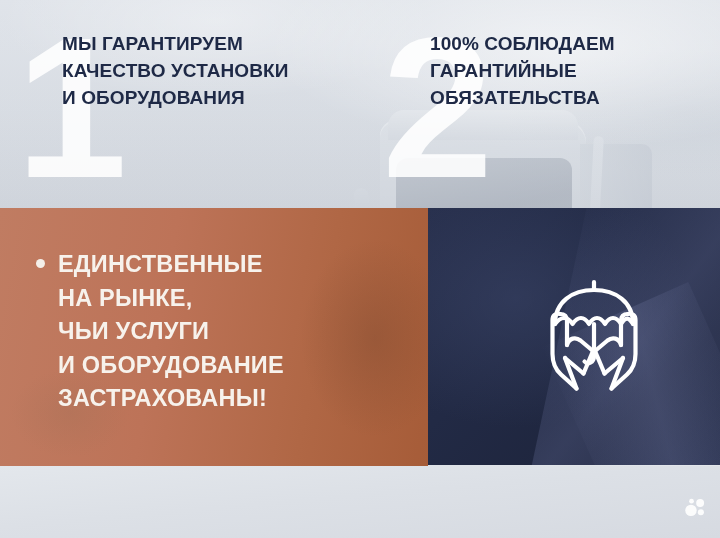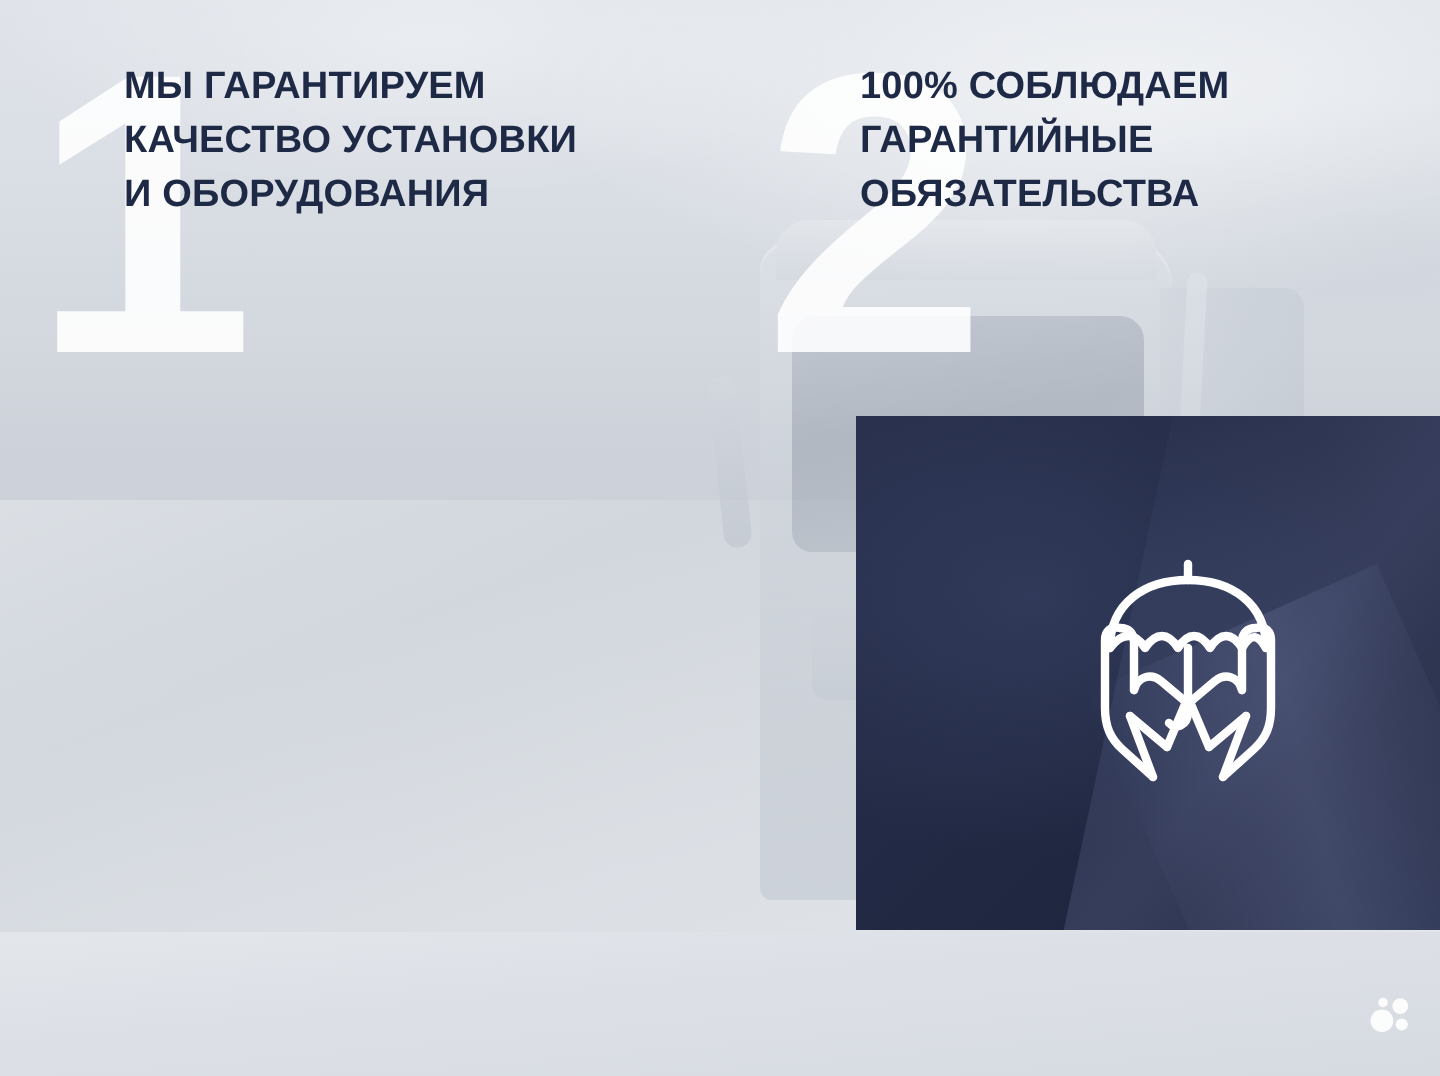--- a/index.html
+++ b/index.html
@@ -244,20 +244,32 @@
   <div class="ghost-num ghost-1">1</div>
   <div class="ghost-num ghost-2">2</div>
 
   <div class="head-block head-left">МЫ ГАРАНТИРУЕМ
 КАЧЕСТВО УСТАНОВКИ
 И ОБОРУДОВАНИЯ</div>
   <div class="head-block head-right">100% СОБЛЮДАЕМ
 ГАРАНТИЙНЫЕ
 ОБЯЗАТЕЛЬСТВА</div>
 
+  <div class="panel-orange">
+    <div class="blur-ghost"></div>
+    <div class="blur-ghost2"></div>
+    <div class="orange-text-wrap">
+      <span class="bullet"></span>
+      <span class="orange-text">ЕДИНСТВЕННЫЕ
+НА РЫНКЕ,
+ЧЬИ УСЛУГИ
+И ОБОРУДОВАНИЕ
+ЗАСТРАХОВАНЫ!</span>
+    </div>
+  </div>
 
   <div class="panel-navy">
     <div class="diag"></div>
     <div class="diag2"></div>
     <svg class="icon-umbrella-hands" viewBox="0 0 140 130" fill="none" stroke="#ffffff" stroke-width="4.2" stroke-linecap="round" stroke-linejoin="round">
 
       <line x1="70" y1="12" x2="70" y2="20"></line>
 
       <path d="M31 54 C31 31.5 48.5 20 70 20 C91.5 20 109 31.5 109 54"></path>
 

